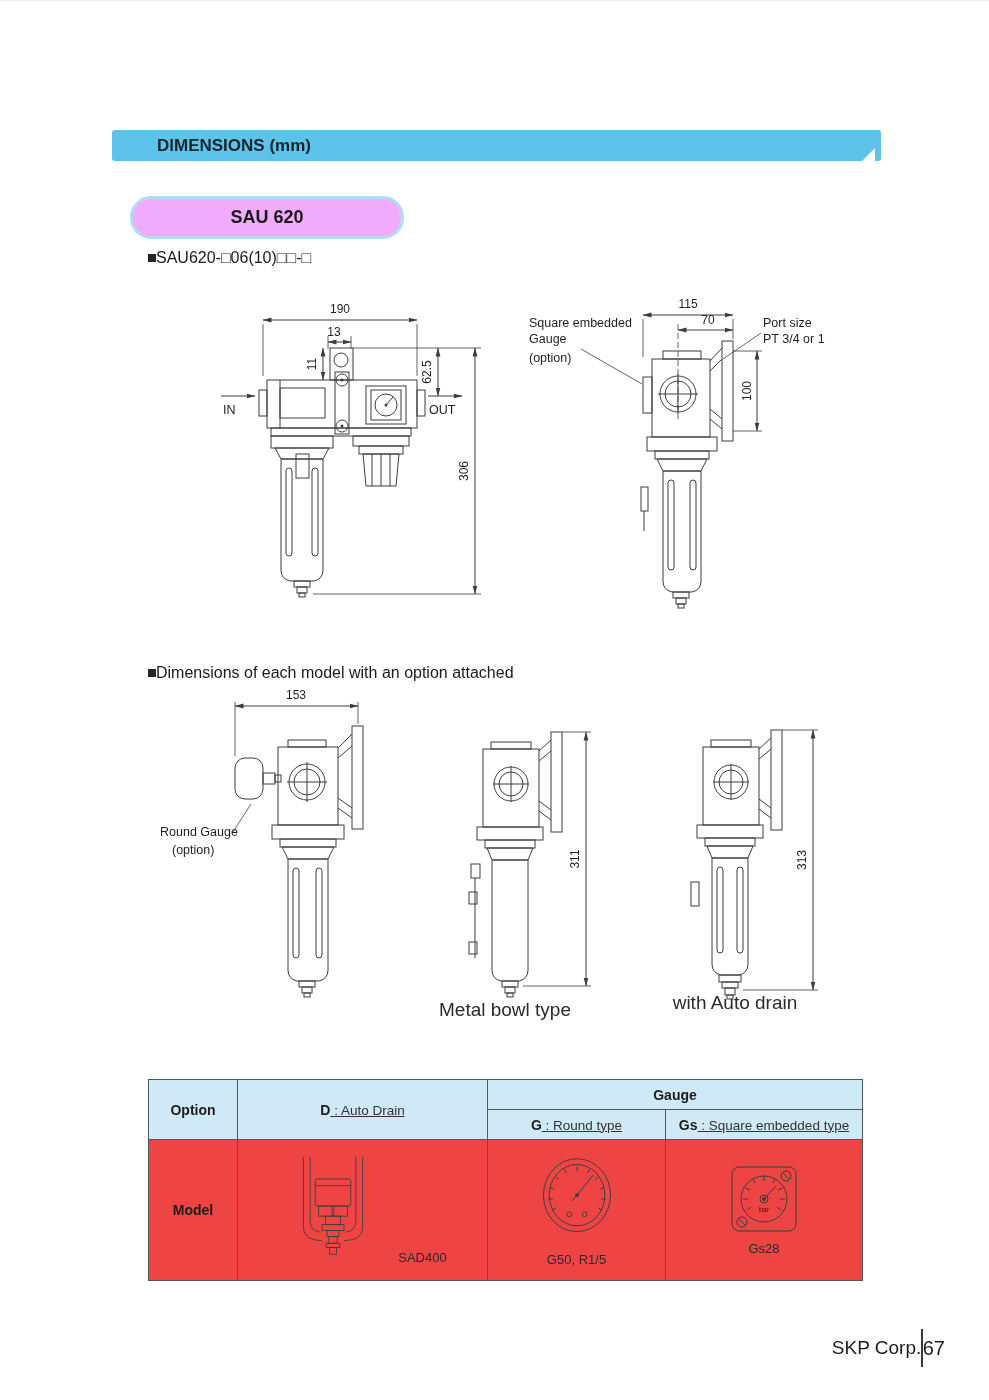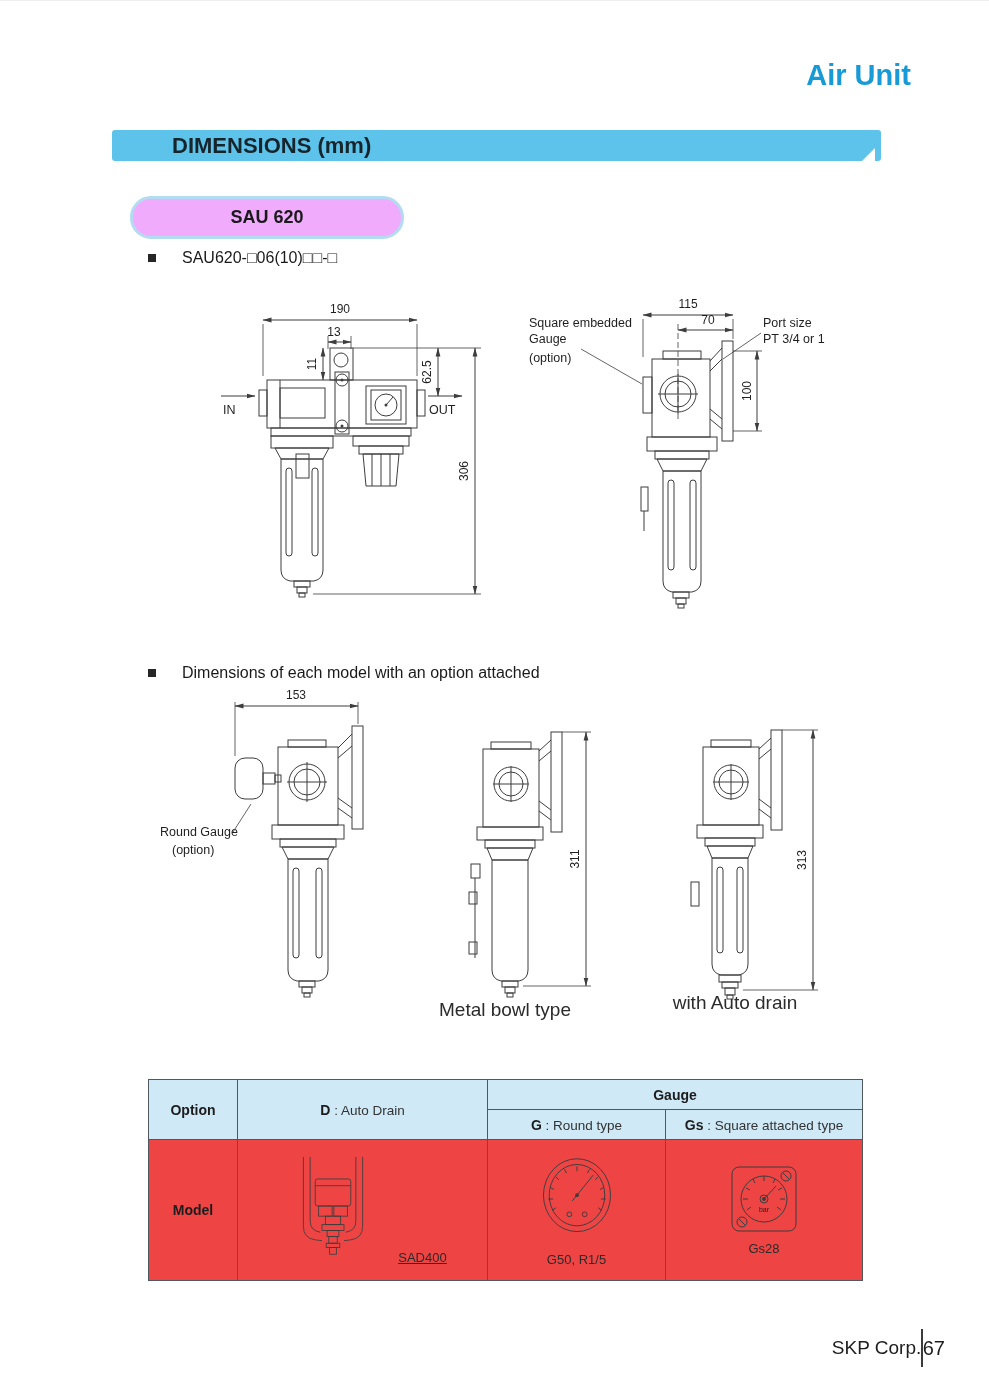--- a/index.html
+++ b/index.html
@@ -7,28 +7,28 @@
   .page {
     position:relative; width:989px; height:1400px; background:#fff;
     font-family:"Liberation Sans", sans-serif; color:#1f1f1f; overflow:hidden;
     border-top:1px solid #eee;
   }
   
   #air-unit-title { position:absolute; top:58px; left:0; right:78px; text-align:right;
     font-size:29px; font-weight:bold; color:var(--accent); }
   #dim-bar { position:absolute; left:112px; top:129px; width:769px; height:31px;
     background:var(--bar); border-radius:3px; display:flex; align-items:center;
-    padding-left:60px; box-sizing:border-box; font-size:22px; font-weight:bold; color:#16242c; }
+    padding-left:45px; box-sizing:border-box; font-size:17px; font-weight:bold; color:#16242c; }
   #dim-bar .fold { position:absolute; right:6px; bottom:0; width:0; height:0;
     border-left:13px solid transparent; border-bottom:13px solid #ffffff; }
   #model-badge { position:absolute; left:130px; top:195px; width:268px; height:37px;
     border:3px solid #b3dcf2; border-radius:21px; background:#f0abfc;
     display:flex; align-items:center; justify-content:center;
     font-size:18px; font-weight:bold; color:#1a1a1a; }
-  .bullet-line { position:absolute; display:flex; align-items:center; gap:26px;
+  .bullet-line { position:absolute; display:flex; align-items:center; gap:0;
     font-size:16px; color:#1a1a1a; }
   #model-code { left:148px; top:248px; }
   #opt-heading { left:148px; top:644px;margin-top:19px; }
   .sqbullet { width:8px; height:8px; background:#262626; display:inline-block; }
 
   
   .tech line, .tech path, .tech rect, .tech circle, .tech ellipse, .tech polyline {
     stroke:#3d3d3d; stroke-width:1; fill:none; }
   .tech .fill { fill:#3d3d3d; stroke:none; }
   .tech text { stroke:none; fill:#1f1f1f; font-size:12px; font-family:"Liberation Sans",sans-serif; }
@@ -47,24 +47,24 @@
     font-size:19px; color:#2b2b2b; }
   #cap-metal { left:425px; top:998px; }
   #cap-auto  { left:655px; top:991px; }
 
   
   .opt-table { position:absolute; left:148px; top:1078px; width:714px;
     border-collapse:collapse; table-layout:fixed; }
   .opt-table th, .opt-table td { border:1px solid #4e585e; padding:0; }
   .opt-table th { background:var(--tableheader); font-size:14px; font-weight:bold;
     color:#1c1c1c; height:29px; }
-  .opt-table th .rest { font-weight:normal; font-size:13.5px; color:#333; }
+  .opt-table th .rest { font-weight:normal; font-size:13.5px; color:#333;text-decoration:underline; }
   .opt-table td { background:#ef4444; height:140px; vertical-align:middle; }
   .opt-table td.model { text-align:center; font-size:14px; font-weight:bold; color:#1c1c1c; }
-  .cell-row { display:flex; align-items:flex-end; justify-content:center; gap:10px; padding-bottom:8px;text-decoration:underline; }
+  .cell-row { display:flex; align-items:flex-end; justify-content:center; gap:10px; padding-bottom:8px; }
   .cell-row .mdl { padding-bottom:2px; }
   .cell-col { display:flex; flex-direction:column; align-items:center; justify-content:center; gap:7px; }
   .mdl { font-size:13px; color:#2b2b2b; }
 
   
   #footer { position:absolute; left:0; right:44px; top:1328px; display:flex;
     justify-content:flex-end; align-items:center; font-size:19px; color:#1d1d1d; }
   #footer .vline { width:1.5px; height:38px; background:#3a3a3a; }
   #footer .pagenum { font-size:20px; }
 </style>
@@ -74,21 +74,20 @@
 <div class="page">
 
   <svg width="0" height="0" style="position:absolute" aria-hidden="true">
     <defs>
       <marker id="arw" markerWidth="10" markerHeight="8" refX="8.5" refY="3" orient="auto-start-reverse">
         <path d="M0,0.6 L9,3 L0,5.4 Z" fill="#3d3d3d" stroke="none"></path>
       </marker>
     </defs>
   </svg>
 
-  <div id="air-unit-title">Air Unit</div>
 
   <div id="dim-bar">
     <span>DIMENSIONS (mm)</span>
     <span class="fold"></span>
   </div>
 
   <div id="model-badge">
     <span>SAU 620</span>
   </div>
 
@@ -315,21 +314,21 @@
       </th>
       <th colspan="2">
         <span>Gauge</span>
       </th>
     </tr>
     <tr>
       <th>
         <span class="key">G</span><span class="rest"> : Round type</span>
       </th>
       <th>
-        <span class="key">Gs</span><span class="rest"> : Square attached type</span>
+        <span class="key">Gs</span><span class="rest"> : Square embedded type</span>
       </th>
     </tr>
     <tr>
       <td class="model">
         <span>Model</span>
       </td>
       <td>
         <div class="cell-row">
           <svg class="tech" width="110" height="122" viewBox="0 0 130 120">
             <path d="M30,2 V84 Q30,98 44,100 L52,101"></path>

